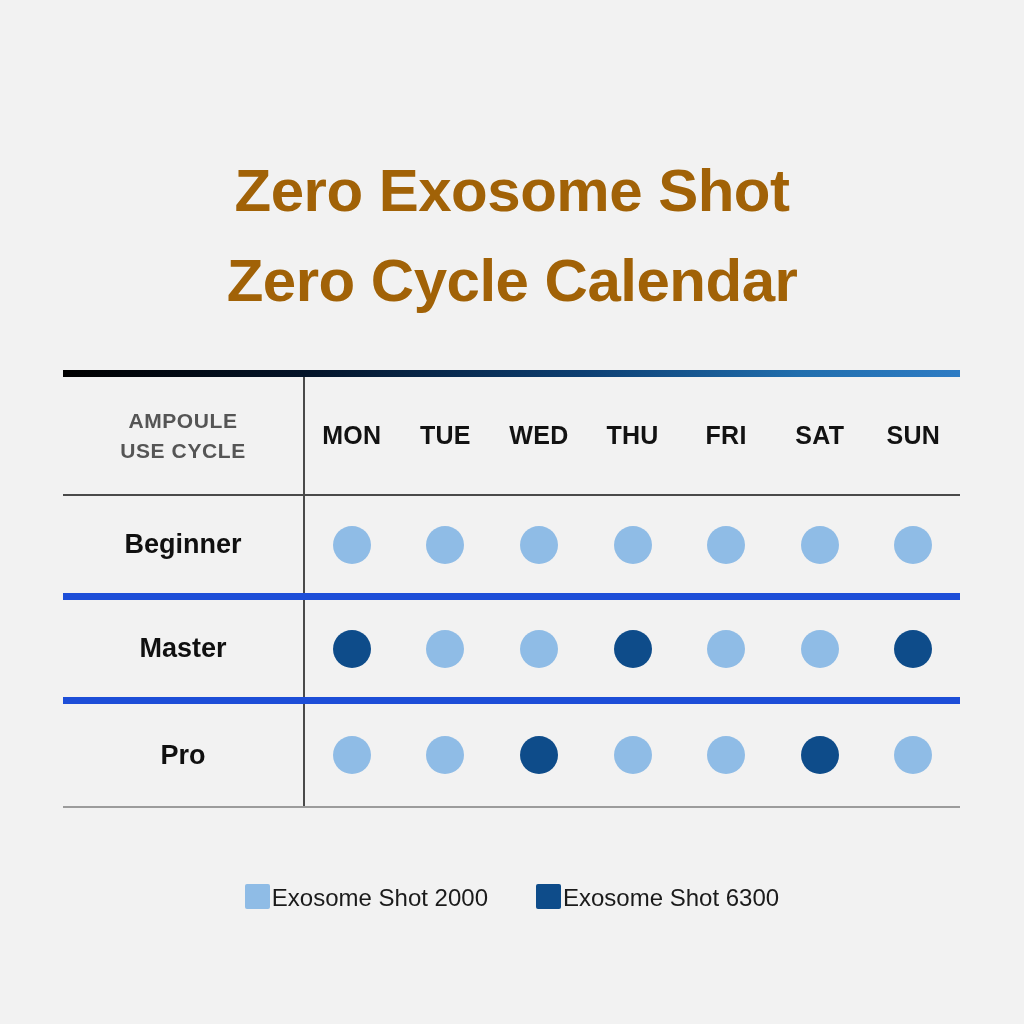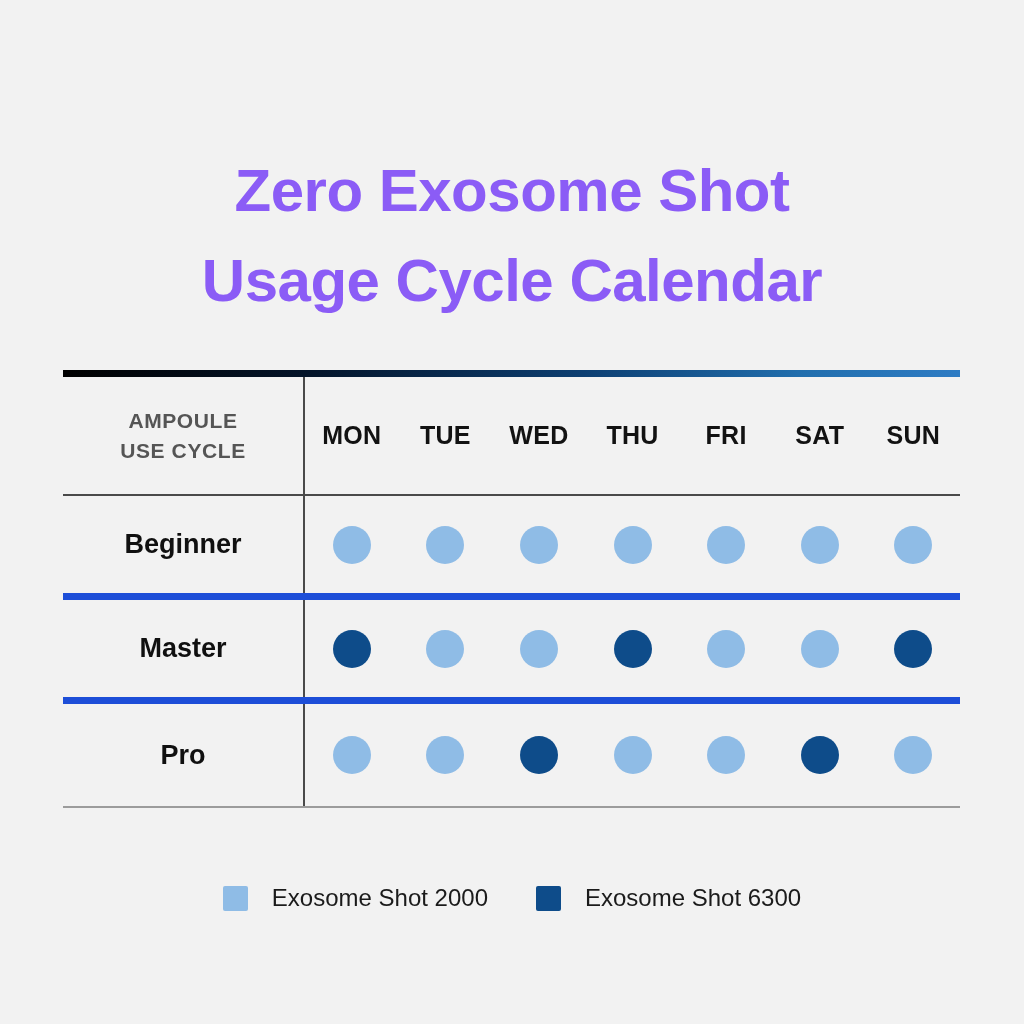--- a/index.html
+++ b/index.html
@@ -29,21 +29,21 @@
     top: 146px;
     width: 1024px;
     text-align: center;
   }
   .title-line {
     display: block;
     font-size: 60px;
     font-weight: 700;
     letter-spacing: -0.5px;
     line-height: 90px;
-    color: #8b5cf6;
+    color: #a16207;
   }
 
   
   .table {
     position: absolute;
     left: 63px;
     top: 370px;
     width: 897px;
   }
 
@@ -133,22 +133,21 @@
     left: 0;
     top: 884px;
     width: 1024px;
     display: flex;
     align-items: center;
     justify-content: center;
     gap: 48px;
   }
   .legend-item {
     display: flex;
-    align-items: center;
-    gap: 24px;
+    gap: 2px;
   }
   .legend-swatch {
     width: 25px;
     height: 25px;
     border-radius: 2px;
     display: block;
   }
   .legend-label {
     font-size: 24px;
     font-weight: 400;
@@ -156,21 +155,21 @@
     white-space: nowrap;
   }
 </style>
 </head>
 <body>
 
 <div class="page">
 
   <div class="title-block">
     <span class="title-line">Zero Exosome Shot</span>
-    <span class="title-line">Usage Cycle Calendar</span>
+    <span class="title-line">Zero Cycle Calendar</span>
   </div>
 
   <div class="table">
 
     <div class="top-bar"></div>
 
     <div class="grid-row header-row">
       <div class="label-cell">
         <div class="corner-label">
           <span>AMPOULE</span>

